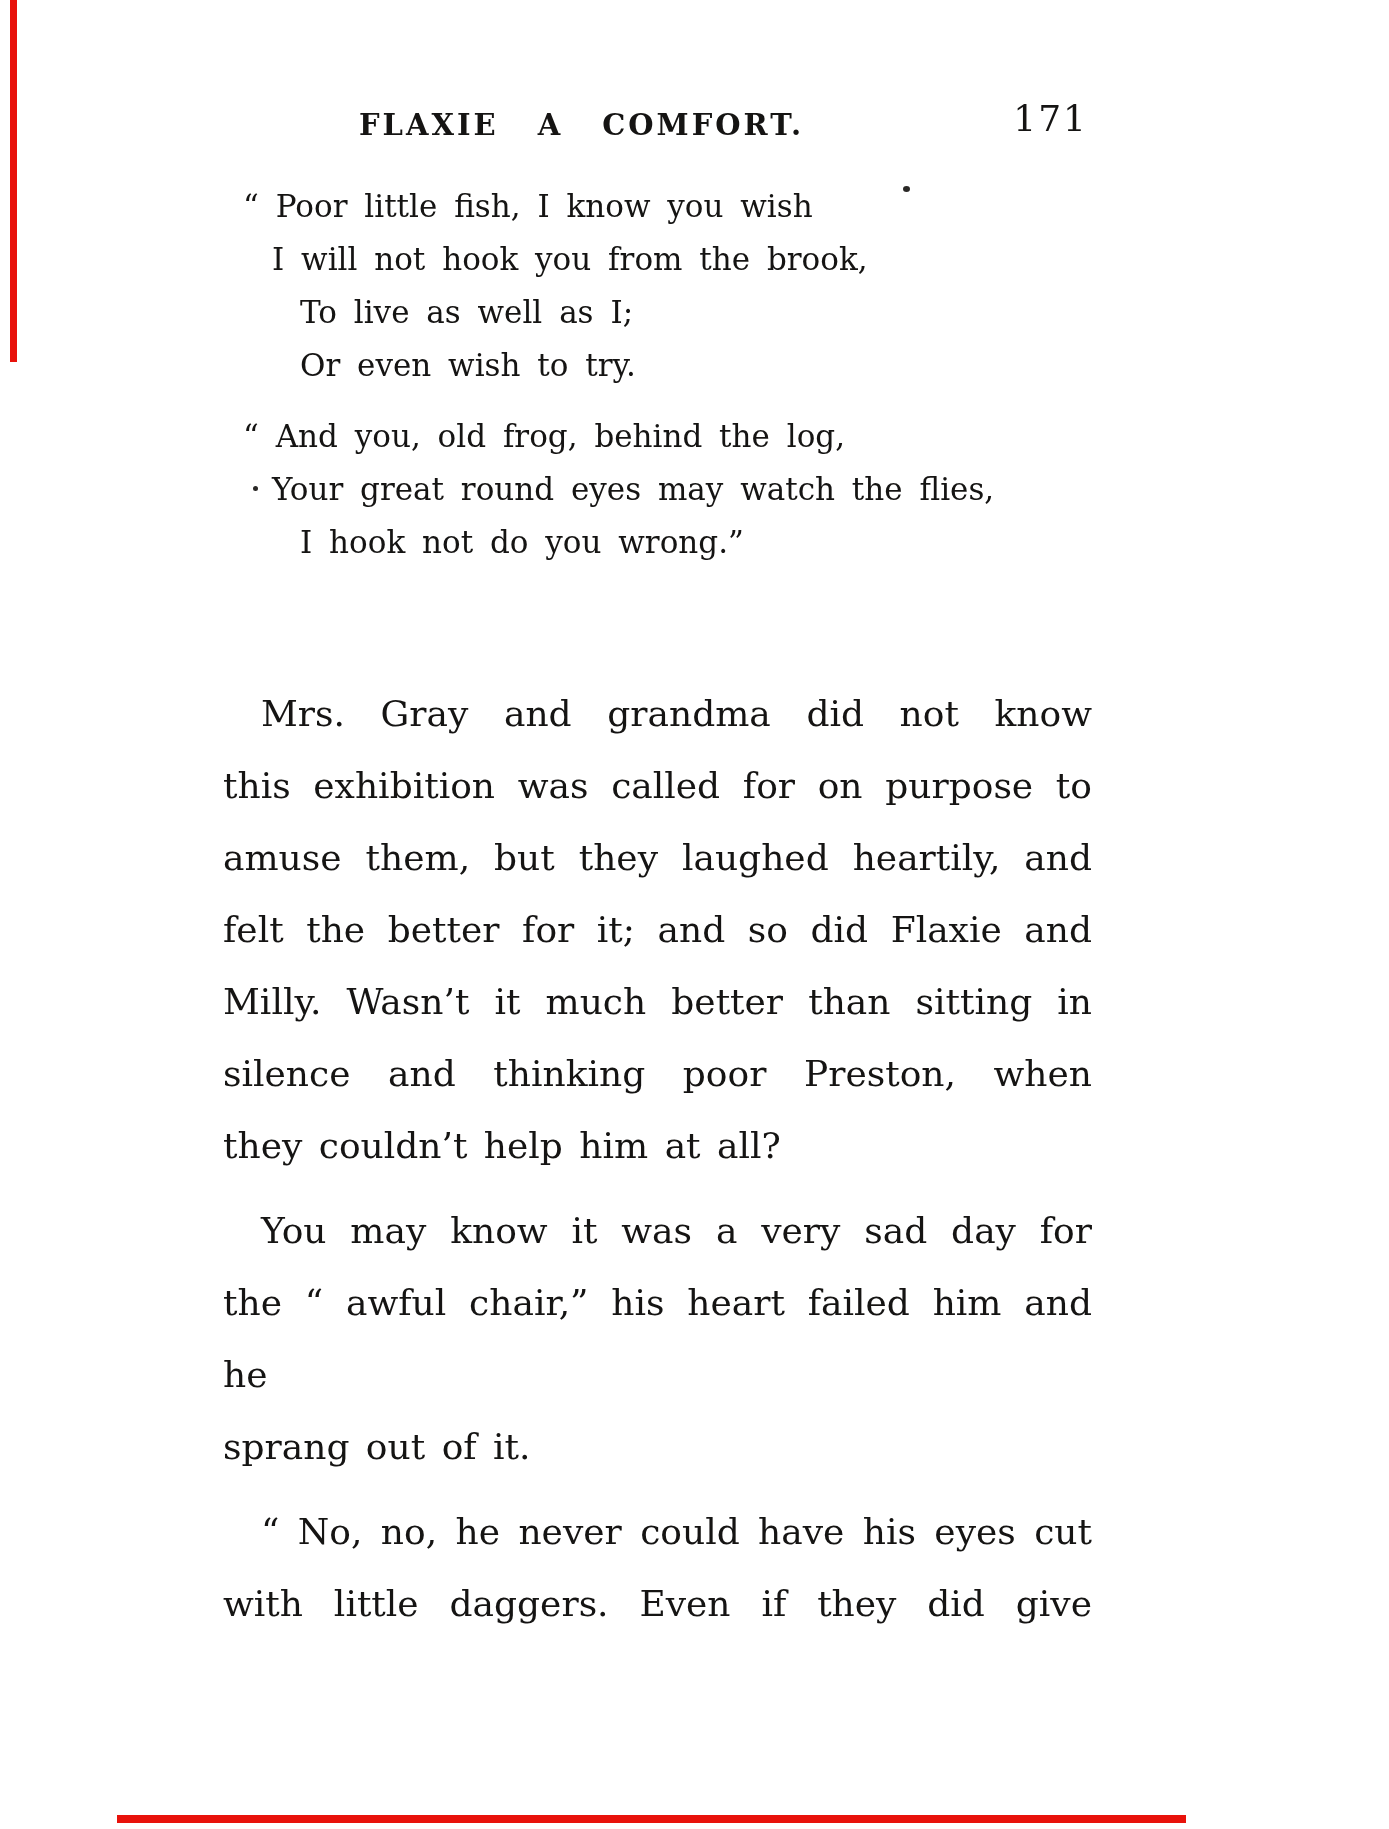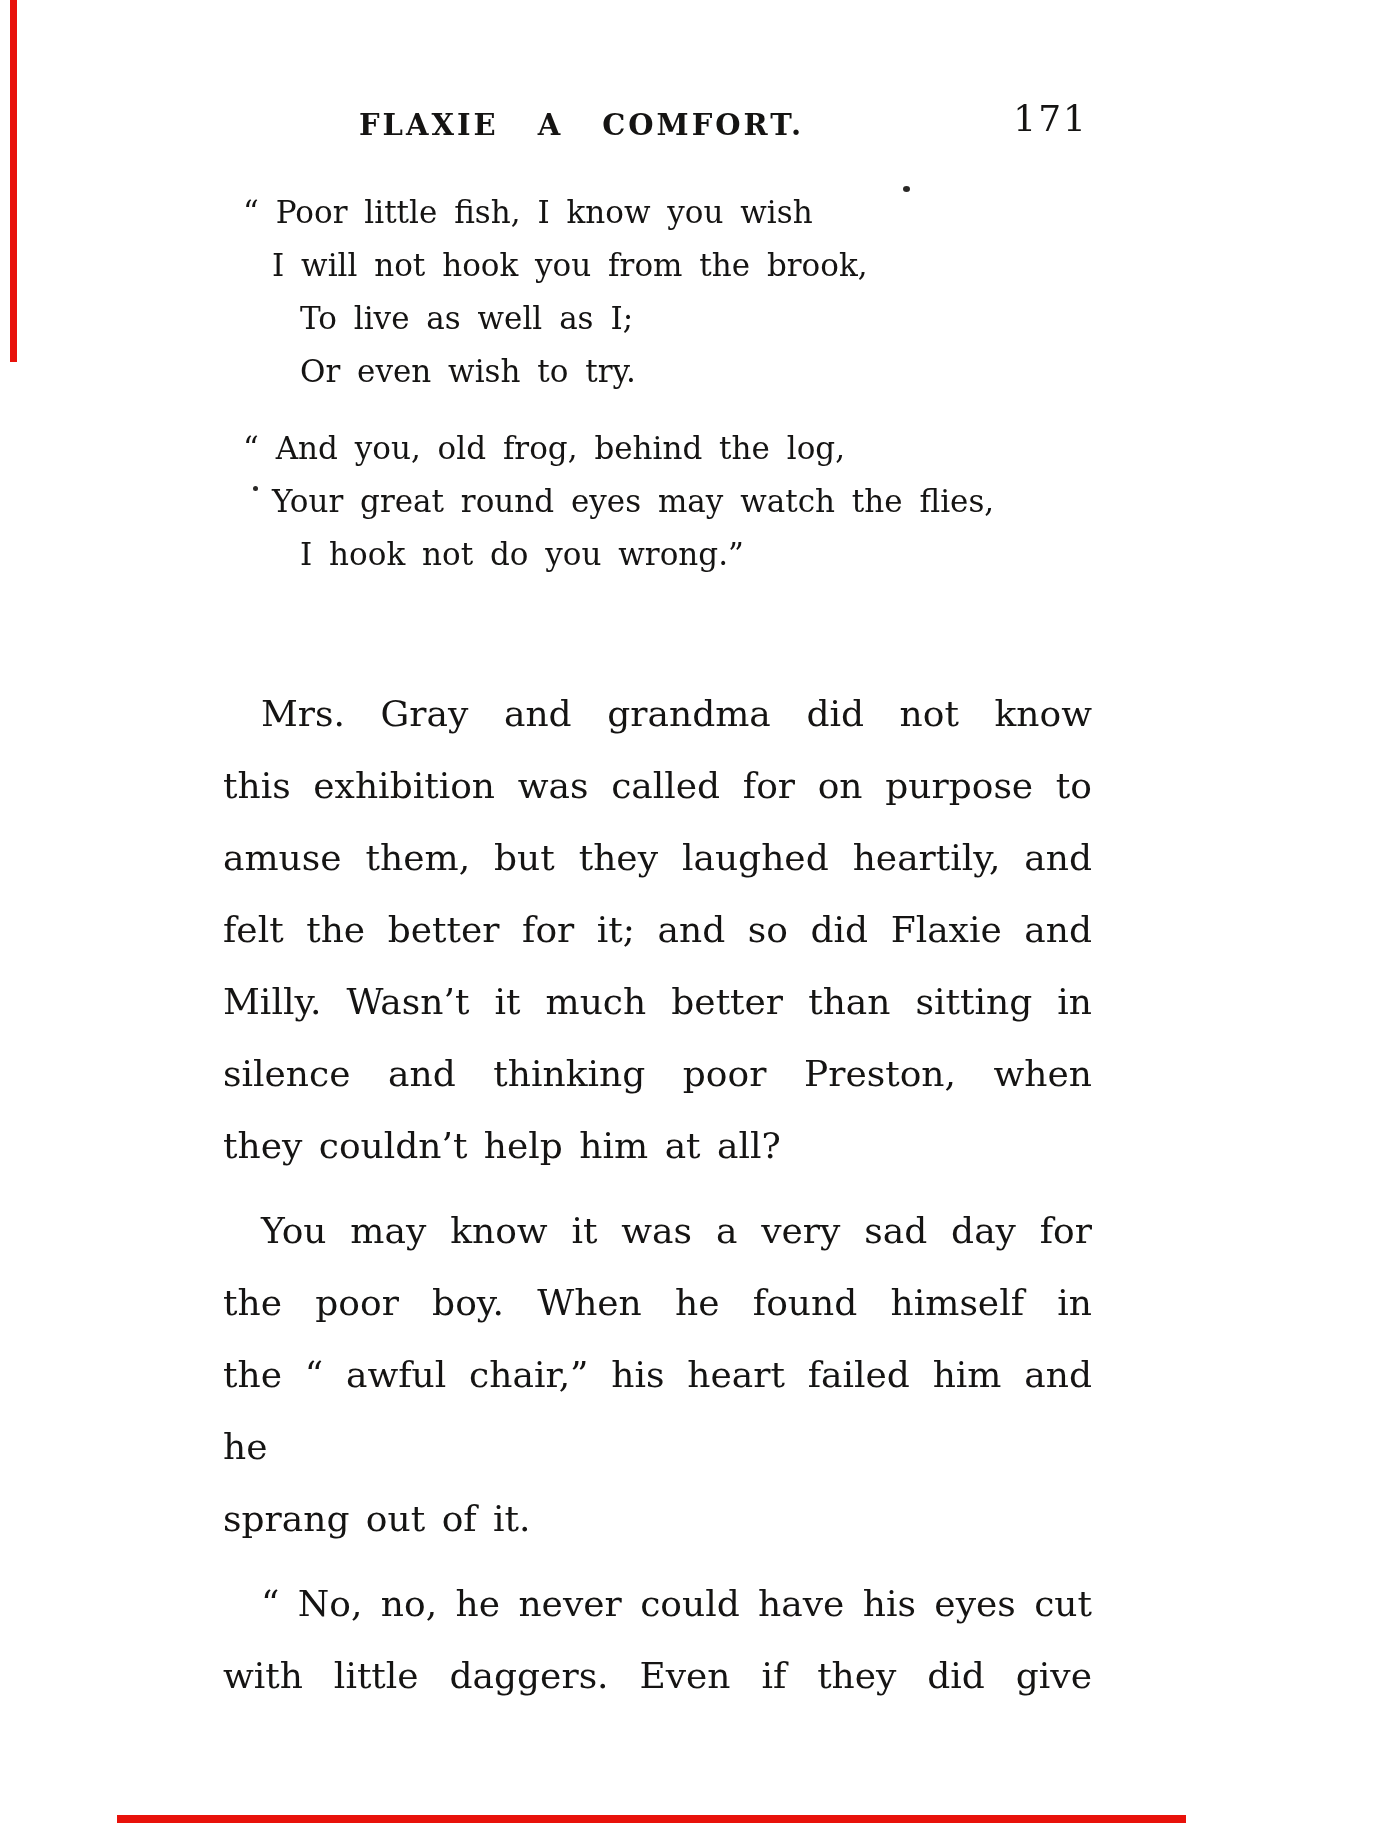--- a/index.html
+++ b/index.html
@@ -47,24 +47,24 @@
     right: 17px;
     top: 0;
     font-size: 36px;
     letter-spacing: 2px;
   }
   
   .poem {
     position: absolute;
     left: 210px;
     width: 895px;
-    top: 186px;
+    top: 180px;
   }
   .stanza { margin: 0; }
-  .stanza + .stanza { margin-top: 24px; }
+  .stanza + .stanza { margin-top: 18px; }
   .poem-line {
     font-size: 31px;
     line-height: 53px;
     word-spacing: 7px;
     white-space: nowrap;
   }
   .poem-line.indent-0 { padding-left: 33px; }
   .poem-line.indent-1 { padding-left: 62px; }
   .poem-line.indent-2 { padding-left: 90px; }
   
@@ -138,21 +138,20 @@
         <div class="prose-line first">Mrs. Gray and grandma did not know</div>
         <div class="prose-line">this exhibition was called for on purpose to</div>
         <div class="prose-line">amuse them, but they laughed heartily, and</div>
         <div class="prose-line">felt the better for it; and so did Flaxie and</div>
         <div class="prose-line">Milly.  Wasn’t it much better than sitting in</div>
         <div class="prose-line">silence and thinking poor Preston, when</div>
         <div class="prose-line last">they couldn’t help him at all?</div>
       </div>
       <div class="paragraph">
         <div class="prose-line first">You may know it was a very sad day for</div>
-        <div class="prose-line">the poor boy.  When he found himself in</div>
         <div class="prose-line">the “ awful chair,” his heart failed him and he</div>
         <div class="prose-line last">sprang out of it.</div>
       </div>
       <div class="paragraph">
         <div class="prose-line first">“ No, no, he never could have his eyes cut</div>
         <div class="prose-line">with little daggers.  Even if they did give</div>
       </div>
     </div>
 
   <span class="ink-dot d1"></span>

